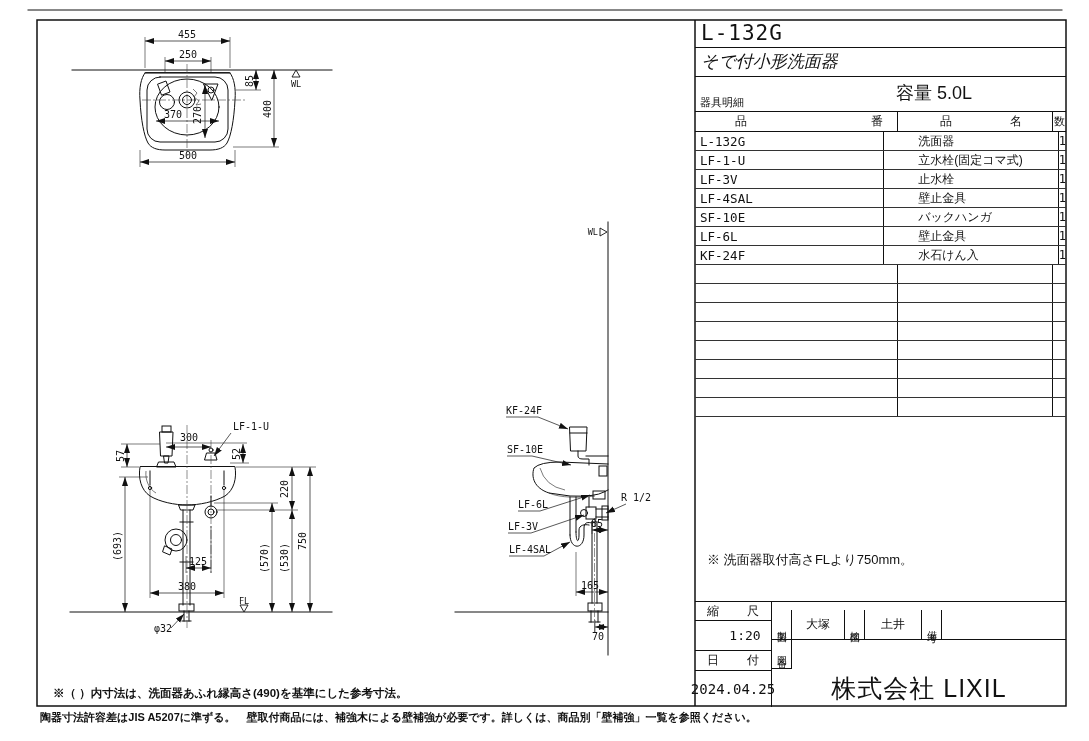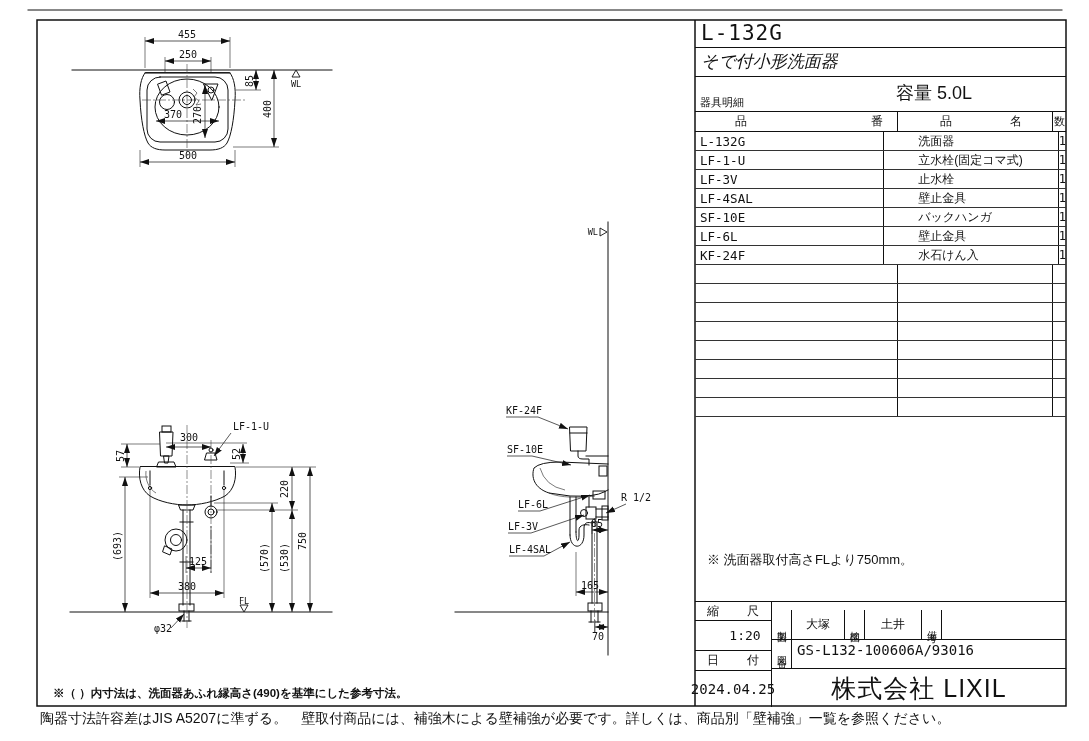--- a/index.html
+++ b/index.html
@@ -46,21 +46,21 @@
   .la{top:8px;height:30px;} 
   .lab1{left:77px;width:20px;} .nm1{left:97px;width:53px;font-size:12px;}
   .lab2{left:150px;width:20px;} .nm2{left:170px;width:57px;font-size:12px;}
   .lab3{left:227px;width:20px;} .nm3{left:247px;width:124px;font-size:12px;}
   .lab4{left:77px;top:30px;width:20px;height:37px;}
   .dwgno{left:97px;top:30px;width:274px;height:37px;font:14px "DejaVu Sans Mono",monospace;
          line-height:37px;padding-left:5px;}
   .company{left:77px;top:67px;width:294px;height:38px;font-size:25px;font-weight:normal;letter-spacing:1px;}
   
   .fn-inner{position:absolute;left:53px;top:686px;font-size:11.5px;font-weight:bold;}
-  .fn-outer{position:absolute;left:40px;top:710px;font-size:14px;font-weight:normal;}
+  .fn-outer{position:absolute;left:40px;top:710px;font-size:11px;font-weight:bold;}
 </style>
 </head>
 <body>
 
 <div class="sheet">
 
   <svg width="1089" height="741" viewBox="0 0 1089 741" style="position:absolute;left:0;top:0;">
     <defs>
       <marker id="ar" markerWidth="11" markerHeight="8" refX="9" refY="3" orient="auto-start-reverse" markerUnits="userSpaceOnUse">
           <path d="M0,0 L9,3 L0,6 Z" fill="#111"></path>
@@ -385,20 +385,19 @@
         </div>
       <div class="tb la nm2 bR bB cell-c">土井</div>
       <div class="tb la lab3 bR bB cell-c">
           <span class="vlab">備考</span>
         </div>
       <div class="tb la nm3 bB cell-c"></div>
 
       <div class="tb lab4 bR bB cell-c">
           <span class="vlab">図番</span>
         </div>
-      <div class="tb dwgno bB">GS-L132-100606A/93016</div>
       <div class="tb company cell-c">株式会社 LIXIL</div>
     </div>
   </div>
 
   <div class="fn-inner">※（ ）内寸法は、洗面器あふれ縁高さ(490)を基準にした参考寸法。</div>
   <div class="fn-outer">陶器寸法許容差はJIS A5207に準ずる。　壁取付商品には、補強木による壁補強が必要です。詳しくは、商品別「壁補強」一覧を参照ください。</div>
 </div>
 
 </body></html>

